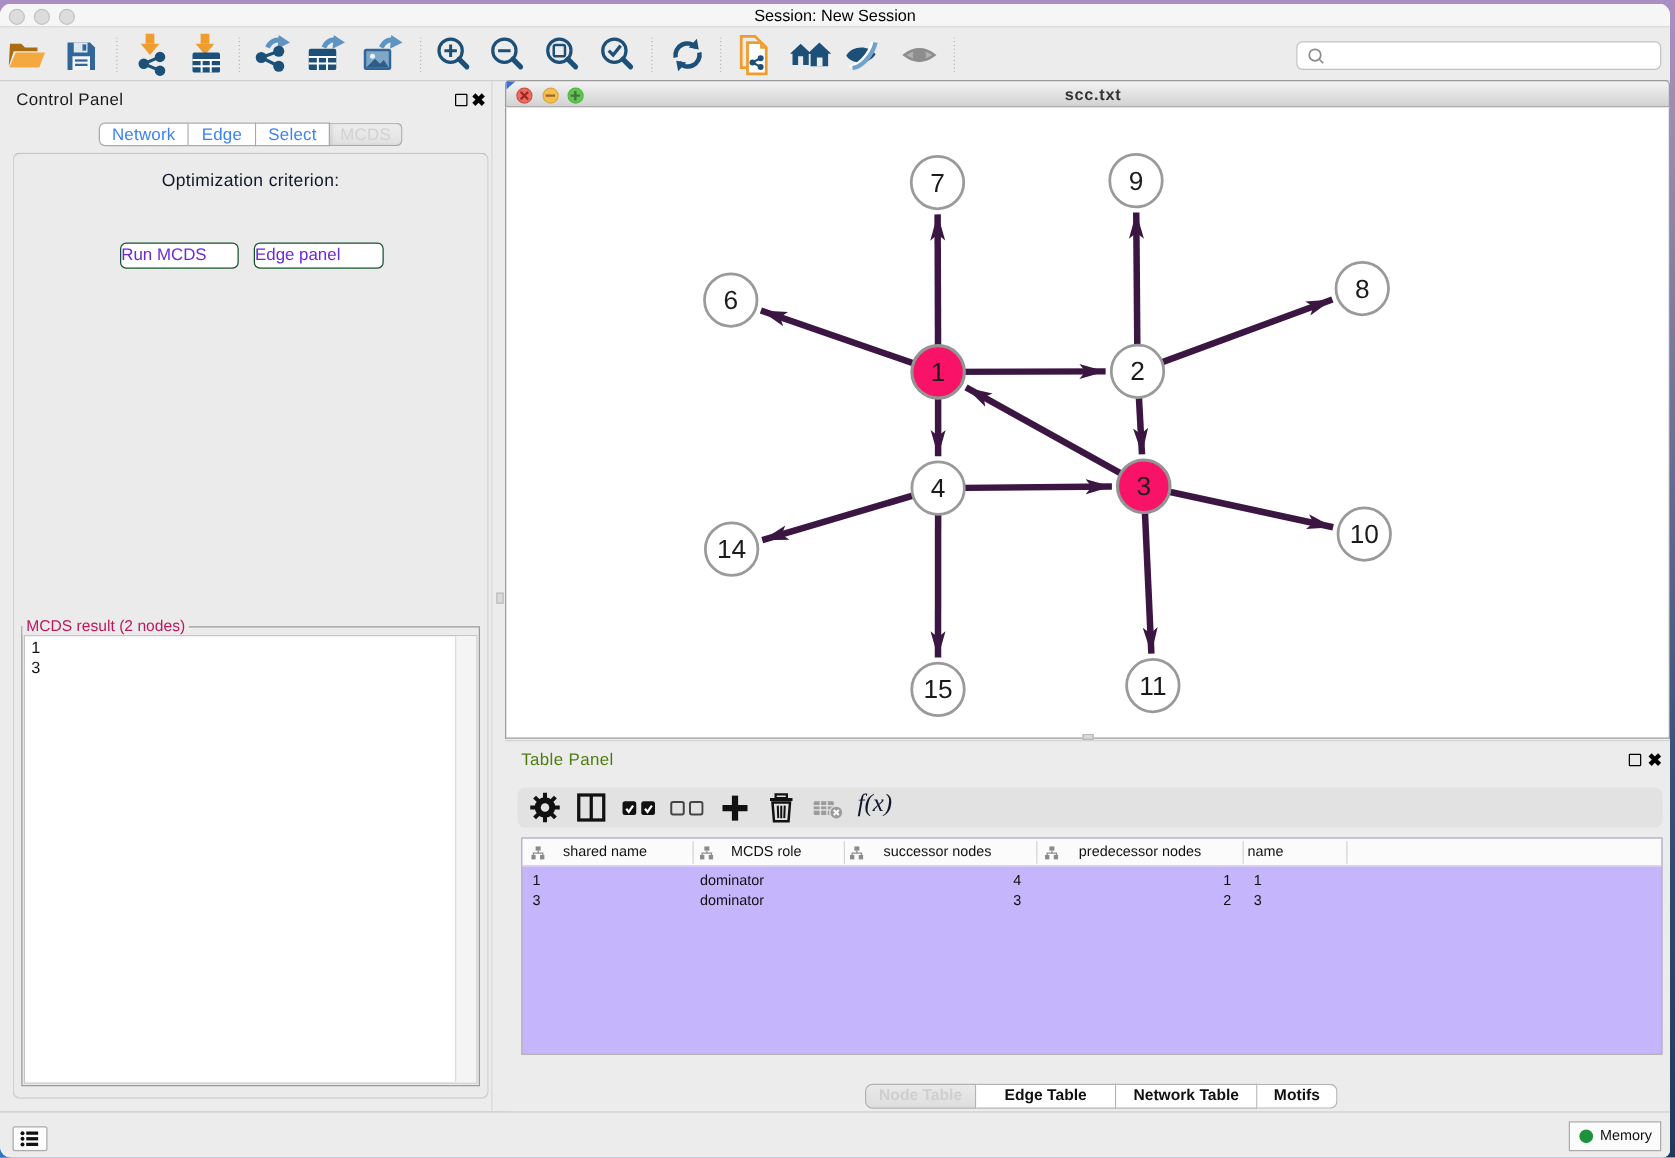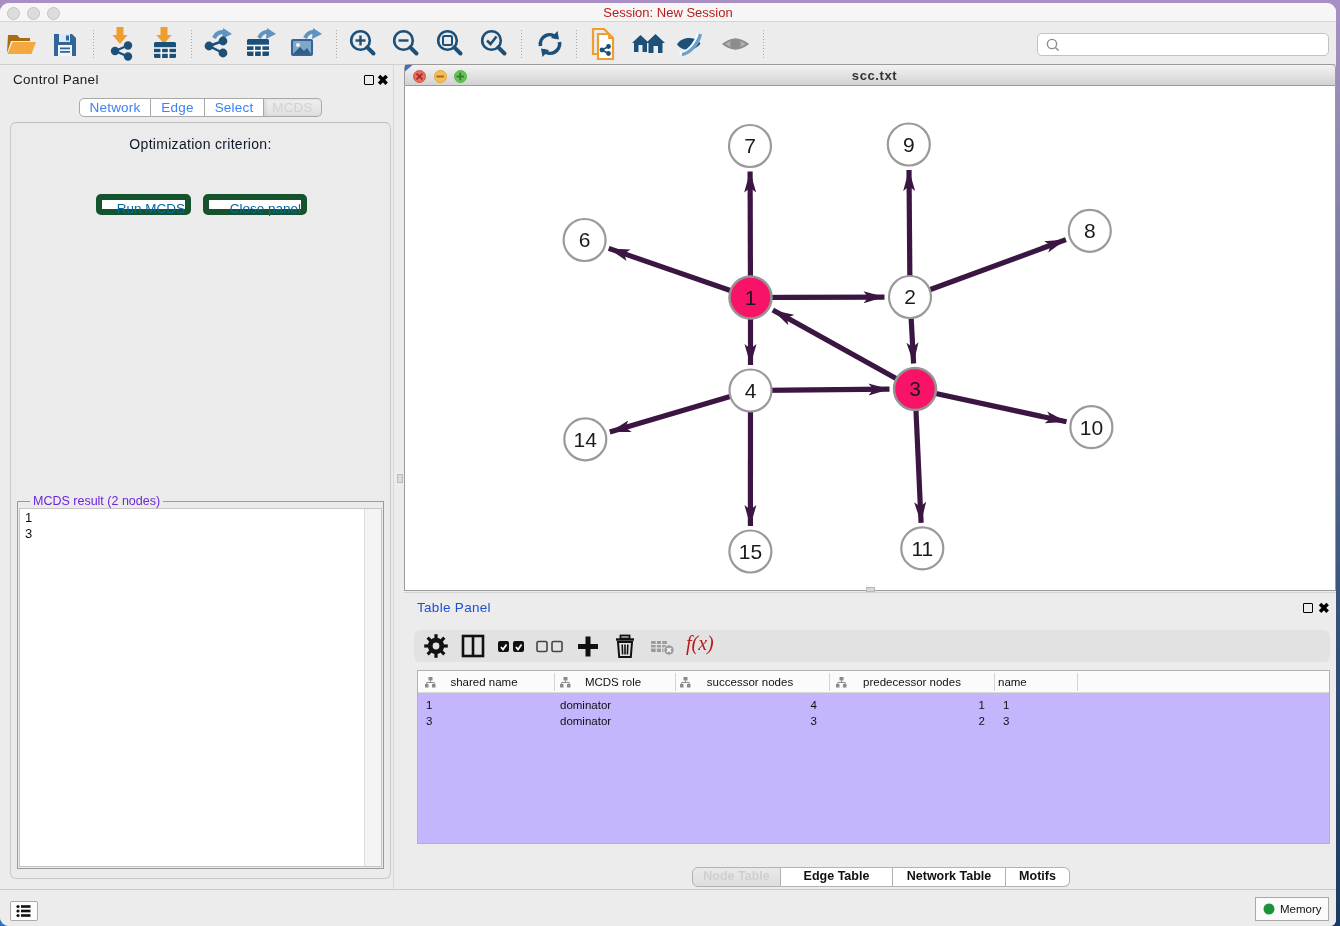--- a/index.html
+++ b/index.html
@@ -8,50 +8,50 @@
     font-family:"Liberation Sans", sans-serif;
     background:linear-gradient(180deg,#a98fc4 0px,#968cb2 110px,#70749a 320px,#35517a 620px,#1c3a5e 926px);
     position:relative;
   }
   .corner { position:absolute; left:0; top:915px; width:12px; height:11px; background:#2f74c4; }
   .window {
     position:absolute; left:0; top:3px; width:1336px; height:923px;
     background:#ececec; border-radius:9px 9px 6px 9px; overflow:hidden; will-change:transform;
   }
   .titlebar { position:absolute; left:0; top:0; width:100%; height:19px; background:#f6f6f6; border-bottom:1px solid #d4d4d4;}
-  .titlebar .title { position:absolute; left:0; right:0; top:2px; text-align:center; font-size:13px; color:#b91c1c; }
+  .titlebar .title { position:absolute; left:0; right:0; top:2px; text-align:center; font-size:13px; color:#000000; }
   .tl { position:absolute; top:3.5px; width:13px; height:13px; border-radius:50%; background:#dcdcdc; border:1px solid #c3c3c3; }
   .toolbar { position:absolute; left:0; top:19px; width:100%; height:42px; background:#ececec; }
   .tbi { position:absolute; }
   .tbsep { position:absolute; top:8px; height:28px; width:1px;
      background-image:linear-gradient(#a8a8a8 1px, transparent 1px); background-size:1px 3px; }
   .search { position:absolute; left:1037px; top:11px; width:292px; height:23px; background:#fff; border:1px solid #c2c2c2; border-radius:5px; }
   .main { position:absolute; left:0; top:61px; width:1336px; height:825px; background:#ececec; }
   .cp-head { position:absolute; left:13px; top:8px; font-size:13.5px; letter-spacing:0.3px; color:#1a1a1a; }
   .float-ico { position:absolute; width:10px; height:10px; border:1.7px solid #000; border-radius:1px; }
   .x-ico { position:absolute; font-size:14px; font-weight:bold; color:#000; line-height:12px; }
   .tabs { position:absolute; top:34px; left:79px; height:19px; display:flex; font-size:13.5px; letter-spacing:0.2px; }
   .tab { border:1px solid #a9a9a9; border-left:none; background:#fff; color:#3b82f6; text-align:center; line-height:17px; }
   .tab.first { border-left:1px solid #a9a9a9; border-radius:5px 0 0 5px; }
   .tab.sel { background:linear-gradient(#eeeeee,#e0e0e0); color:#d2d2d2; border-radius:0 5px 5px 0; box-shadow:inset 2px 0 3px rgba(0,0,0,0.08); }
   .cp-panel { position:absolute; left:10px; top:58px; width:381px; height:757px; background:#ebebeb; border:1px solid #c9c9c9; border-top-color:#bcbcbc; border-radius:6px; }
   .opt-label { position:absolute; left:0; width:100%; top:13px; text-align:center; font-size:14px; letter-spacing:0.3px; color:#0f172a; }
   .combo { position:absolute; left:34px; top:38px; width:310px; height:21px; background:#fff; border:1px solid #b9b9b9; border-radius:5px; font-size:13.5px; color:#111; line-height:18px; padding-left:13px; }
-  .btn { position:absolute; top:71px; height:21px; background:#fff; border:6px solid #14532d; border-radius:5px; font-size:13.5px; color:#0369a1; text-align:right; line-height:18px; }
+  .btn { position:absolute; top:71px; height:21px; background:#fff; border:1px solid #14532d; border-radius:5px; font-size:13.5px; color:#6d28d9; text-align:left; line-height:18px; }
   .fieldset { position:absolute; left:6px; top:378px; width:367px; height:368px; border:1px solid #9a9a9a; }
-  .fieldset .legend { position:absolute; left:12px; top:-8px; background:#ebebeb; padding:0 3px; font-size:12.5px; color:#6d28d9; }
+  .fieldset .legend { position:absolute; left:0; top:-8px; background:#ebebeb; padding:0 3px; font-size:12.5px; color:#be185d; }
   .fieldset .inner { position:absolute; left:1px; top:6px; width:363px; height:359px; background:#fff; border:1px solid #c6c6c6; font-size:13px; color:#111; }
   .fieldset .sb { position:absolute; right:0; top:0; width:17px; height:100%; background:#f4f4f4; border-left:1px solid #dcdcdc; }
   .netwin { position:absolute; left:404px; top:0; width:932px; height:528px; }
   .net-titlebar { position:absolute; left:0; top:0; width:100%; height:22px; background:linear-gradient(#f3f3f3,#d2d2d2); border:1px solid #9b9b9b; border-radius:4px 4px 0 0; }
   .net-title { position:absolute; left:9px; right:0; top:3px; text-align:center; font-size:13px; font-weight:bold; letter-spacing:0.6px; color:#333; }
   .tl2 { position:absolute; top:5px; width:13px; height:13px; border-radius:50%; }
   .canvas { position:absolute; left:0; top:22px; width:932px; height:505px; background:#fff; border:1px solid #9b9b9b; border-top:none; }
   .tablepanel { position:absolute; left:404px; top:528px; width:932px; height:297px; background:#ececec; border-top:1px solid #d4d4d4; }
-  .tp-head { position:absolute; left:13px; top:7px; font-size:13.5px; letter-spacing:0.3px; color:#1d4ed8; }
+  .tp-head { position:absolute; left:13px; top:7px; font-size:13.5px; letter-spacing:0.3px; color:#4d7c0f; }
   .tp-toolbar { position:absolute; left:10px; top:37px; width:916px; height:32px; background:#e2e2e2; border-radius:6px; }
   .tbl { position:absolute; left:13px; top:77px; width:913px; height:174px; background:#c4b5fd; border:1px solid #b3b3b3; }
   .tbl-header { position:absolute; left:0; top:0; width:100%; height:22px; background:#fbfbfb; border-bottom:1px solid #d9d9d9; font-size:11.5px; color:#111; }
   .th-sep { position:absolute; top:2px; height:18px; width:1px; background:#d4d4d4; }
   .th-lab { position:absolute; top:5px; }
   .row { position:absolute; font-size:11.5px; color:#111; }
   .bot-tabs { position:absolute; top:274px; left:288px; height:20px; display:flex; font-size:12.5px; font-weight:bold; }
   .btab { border:1px solid #b2b2b2; border-left:none; background:#fff; color:#111; line-height:17px; text-align:center; }
   .btab.first { border-left:1px solid #b2b2b2; border-radius:6px 0 0 6px; background:linear-gradient(#e9e9e9,#dedede); color:#cfcfcf; }
   .btab.last { border-radius:0 6px 6px 0; }
@@ -212,21 +212,21 @@
     <div class="x-ico" style="left:377px; top:10px;">✖</div>
     <div class="tabs">
       <div class="tab first" style="width:72px">Network</div>
       <div class="tab" style="width:54px">Edge</div>
       <div class="tab" style="width:59px">Select</div>
       <div class="tab sel" style="width:58px">MCDS</div>
     </div>
     <div class="cp-panel">
       <div class="opt-label">Optimization criterion:</div>
       <div class="btn" style="left:85px; width:95px;">Run MCDS</div>
-      <div class="btn" style="left:192px; width:104px;">Close panel</div>
+      <div class="btn" style="left:192px; width:104px;">Edge panel</div>
       <div class="fieldset">
         <div class="legend">MCDS result (2 nodes)</div>
         <div class="inner">
             <div style="padding:1px 0 0 5px; line-height:16px;">1<br>3</div>
           <div class="sb"></div>
         </div>
       </div>
     </div>
 
     <div class="netwin">
@@ -349,21 +349,21 @@
               <line x1="2" y1="16" x2="18" y2="16"></line>
 <line x1="7.3" y1="9" x2="7.3" y2="20"></line>
               <line x1="12.6" y1="9" x2="12.6" y2="20"></line>
             </g>
 <circle cx="20" cy="18" r="5.2" fill="#9b9b9b" stroke="#e2e2e2" stroke-width="1"></circle>
 <g stroke="#fff" stroke-width="1.6">
               <line x1="18" y1="16" x2="22" y2="20"></line>
               <line x1="22" y1="16" x2="18" y2="20"></line>
             </g>
           </svg>
-<span style="position:absolute;left:272px;top:2px;font-family:'Liberation Serif',serif;font-style:italic;font-size:20px;color:#b91c1c;">f(x)</span>
+<span style="position:absolute;left:272px;top:2px;font-family:'Liberation Serif',serif;font-style:italic;font-size:20px;color:#0f172a;">f(x)</span>
       </div>
       <div class="tbl">
         <div class="tbl-header">
 <div class="th-sep" style="left:136px"></div>
 <div class="th-sep" style="left:257px"></div>
 <div class="th-sep" style="left:411px"></div>
 <div class="th-sep" style="left:576px"></div>
 <div class="th-sep" style="left:659px"></div>
 <svg width="11" height="11" viewBox="0 0 11 11" style="position:absolute;top:6px;left:7px">
               <g fill="#8a8a8a">

